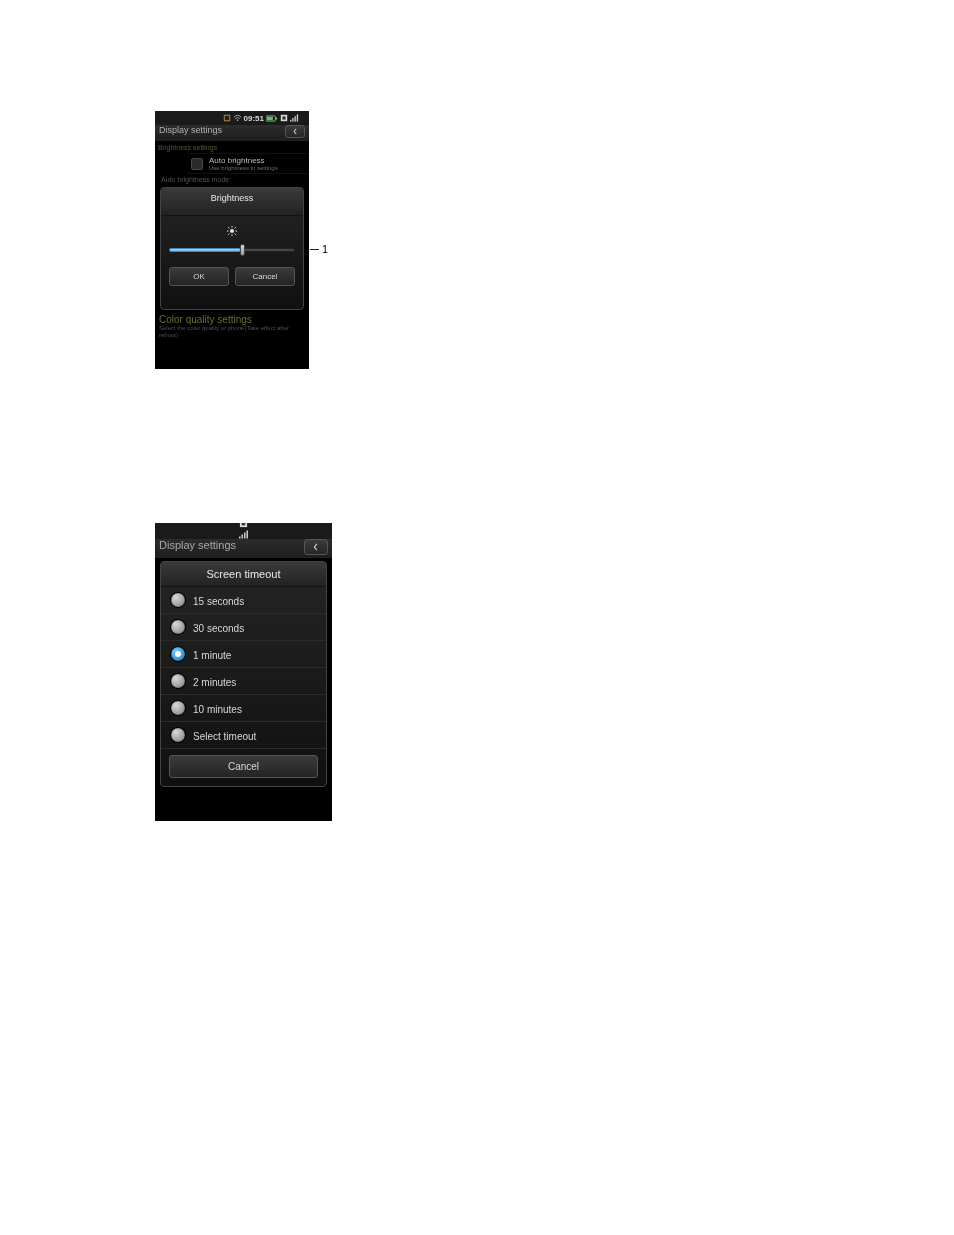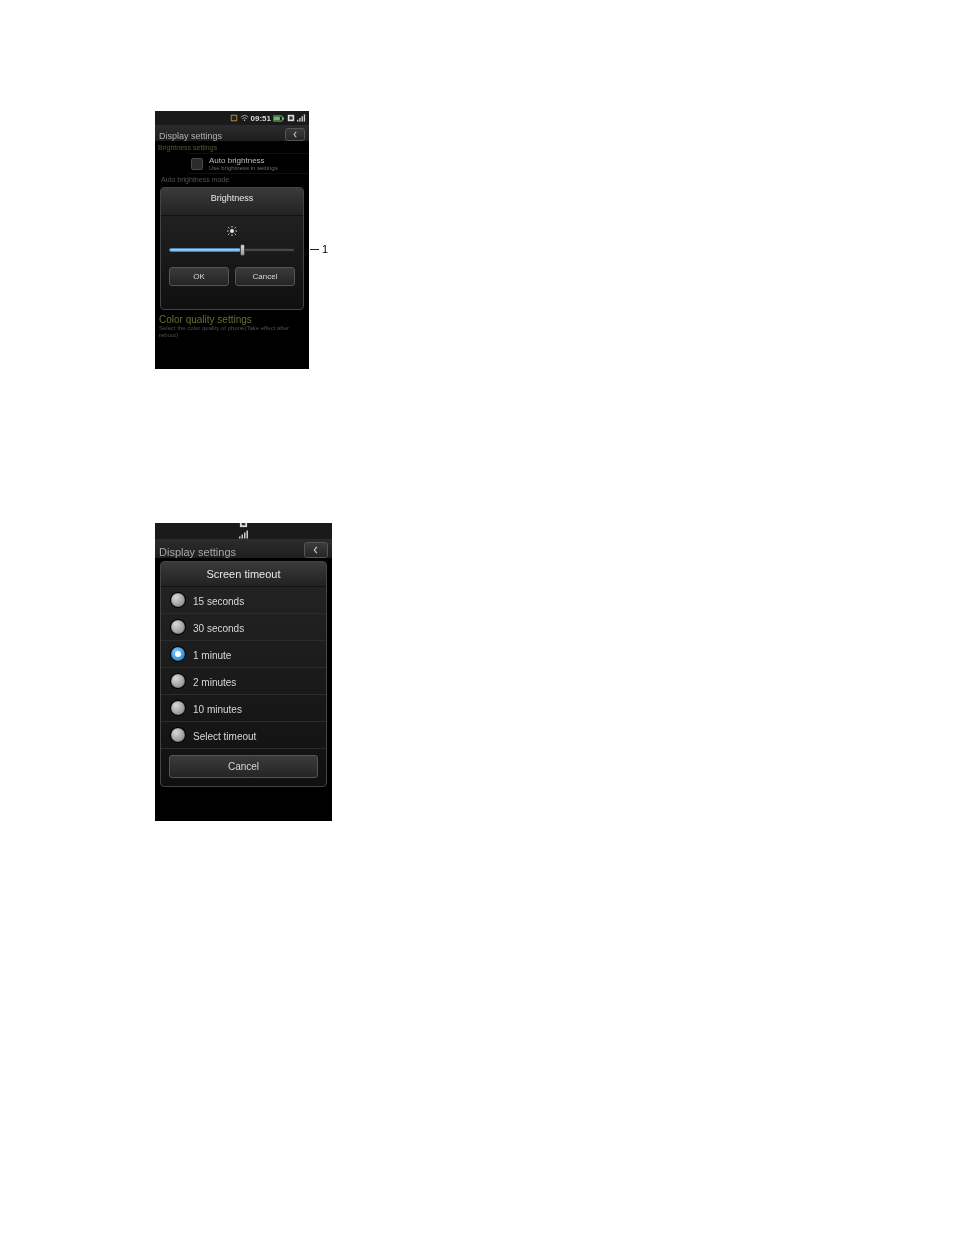--- a/index.html
+++ b/index.html
@@ -20,36 +20,36 @@
   .phone2 { left: 155px; top: 523px; width: 177px; height: 298px; font-size: 10px; }
 
   
   .statusbar {
     height: 14px;
     background: #1a1a1a;
     display: flex;
     justify-content: flex-end;
     align-items: center;
     gap: 2px;
-    padding: 0 3px;
+    padding: 0 10px;
     color: #d8d8d8;
     font-weight: bold;
   }
   .phone2 .statusbar { height: 16px; flex-direction: column; }
   .statusbar .time { font-size: 8px; }
   .phone2 .statusbar .time { font-size: 9px; }
   .si { display: inline-flex; align-items: center; justify-content: center; }
   .si svg { display: block; }
 
   
   .header {
     height: 17px;
     background: linear-gradient(#2c2c2c, #1e1e1e);
     display: flex;
-    align-items: flex-end;
+    align-items: flex-start;
     justify-content: space-between;
     padding: 0 4px;
     color: #b0b0b0;
     border-bottom: 1px solid #000;
   }
   .phone2 .header { height: 20px; }
   .header-title { font-size: 9px; }
   .phone2 .header-title { font-size: 11px; color: #a8a8a8; }
   .back-pill {
     width: 20px; height: 13px;

